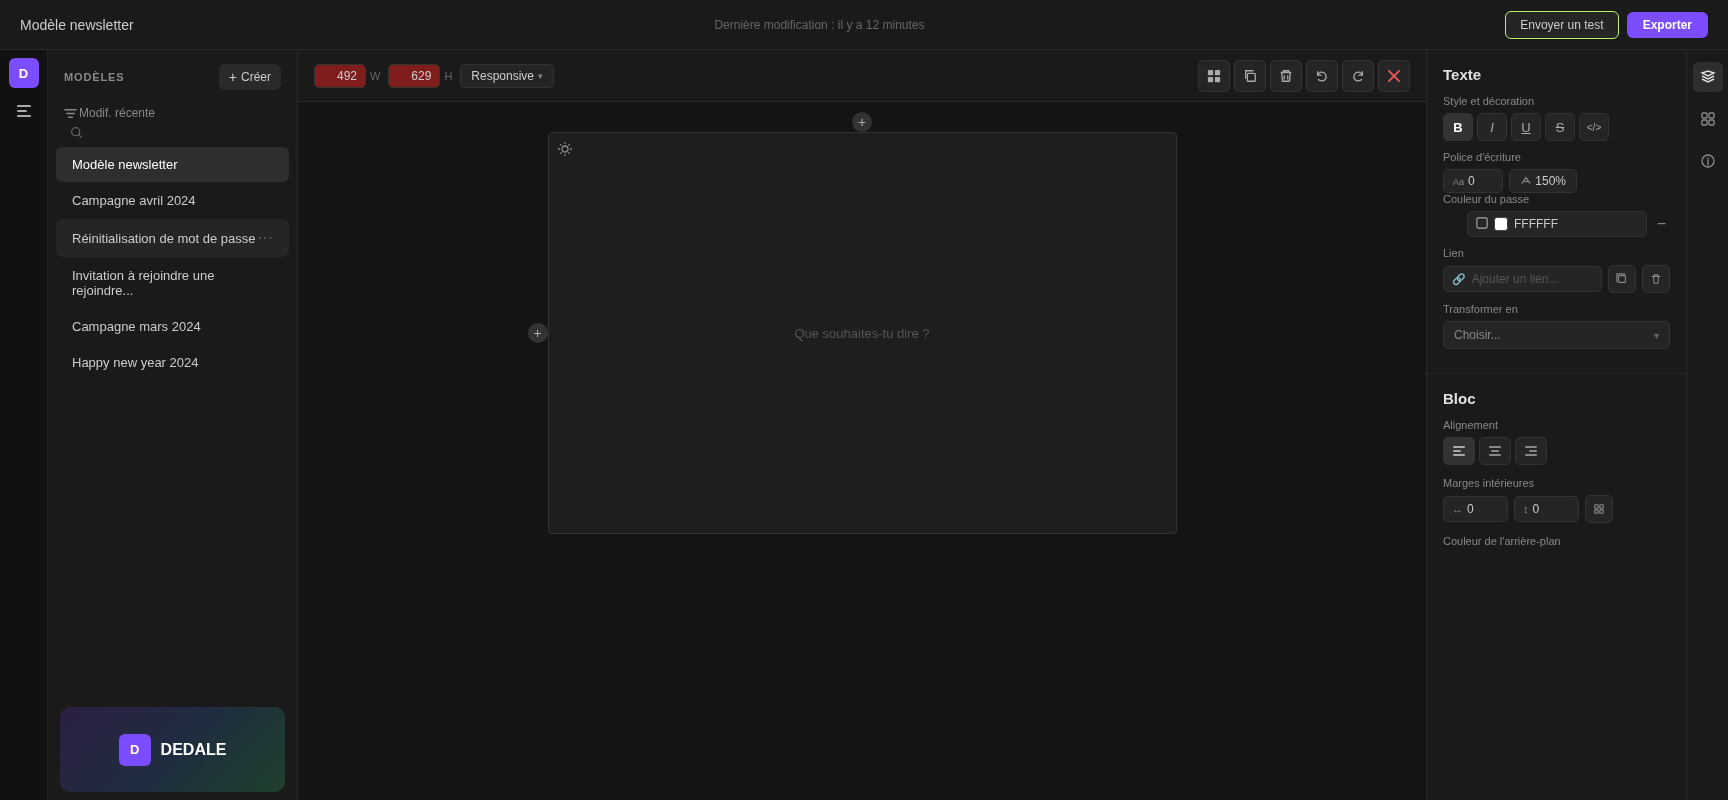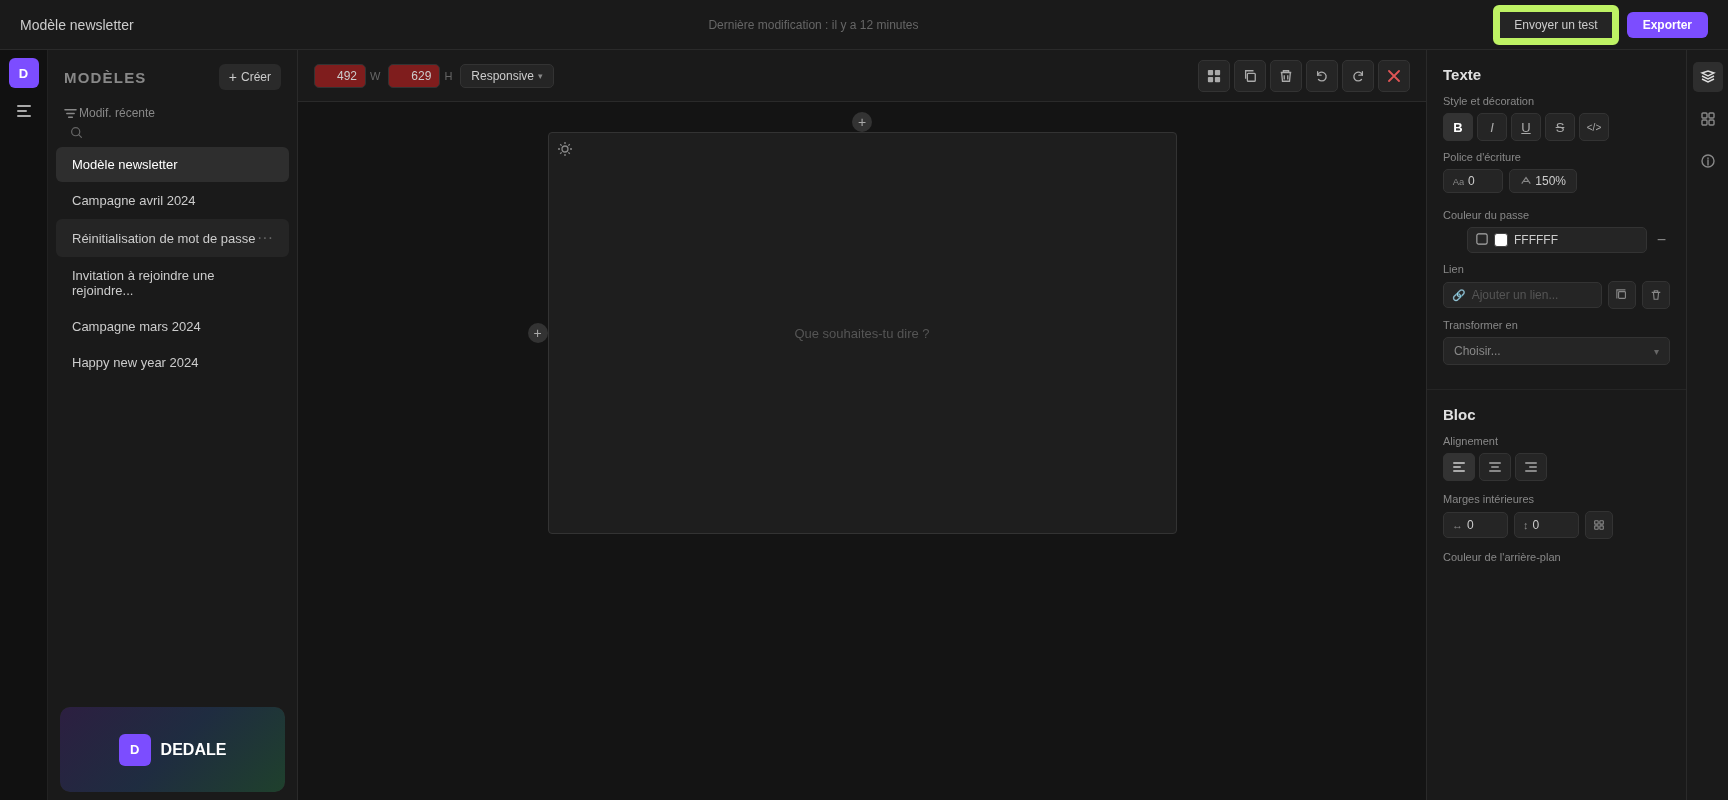--- a/index.html
+++ b/index.html
@@ -57,21 +57,21 @@
     }
 
     .sidebar-header {
       padding: 14px 16px 10px;
       display: flex;
       align-items: center;
       justify-content: space-between;
     }
 
     .sidebar-title {
-      font-size: 15px;
+      font-size: 11px;
       font-weight: 600;
       color: #888;
       letter-spacing: 0.08em;
       text-transform: uppercase;
     }
 
     .create-btn {
       display: flex;
       align-items: center;
       gap: 4px;
@@ -371,21 +371,21 @@
     .sub-label {
       font-size: 11px;
       color: #888;
       margin-bottom: 6px;
     }
 
     .font-row {
       display: flex;
       align-items: center;
       gap: 6px;
-      margin-bottom: 16px;
+      margin-bottom: 0;
     }
 
     .font-size-box {
       background: #252525;
       border: 1px solid #333;
       border-radius: 5px;
       padding: 4px 8px;
       font-size: 12px;
       color: #ccc;
       display: flex;
@@ -628,21 +628,21 @@
     }
 
     .editor-actions {
       display: flex;
       gap: 8px;
       align-items: center;
     }
 
     .test-btn {
       background: #252525;
-      border: 7px solid #bef264;
+      border: 1px solid #bef264;
       border-radius: 6px;
       color: #ccc;
       font-size: 12px;
       padding: 6px 14px;
       cursor: pointer;
     }
 
     .export-btn {
       background: #7c4dff;
       border: none;

